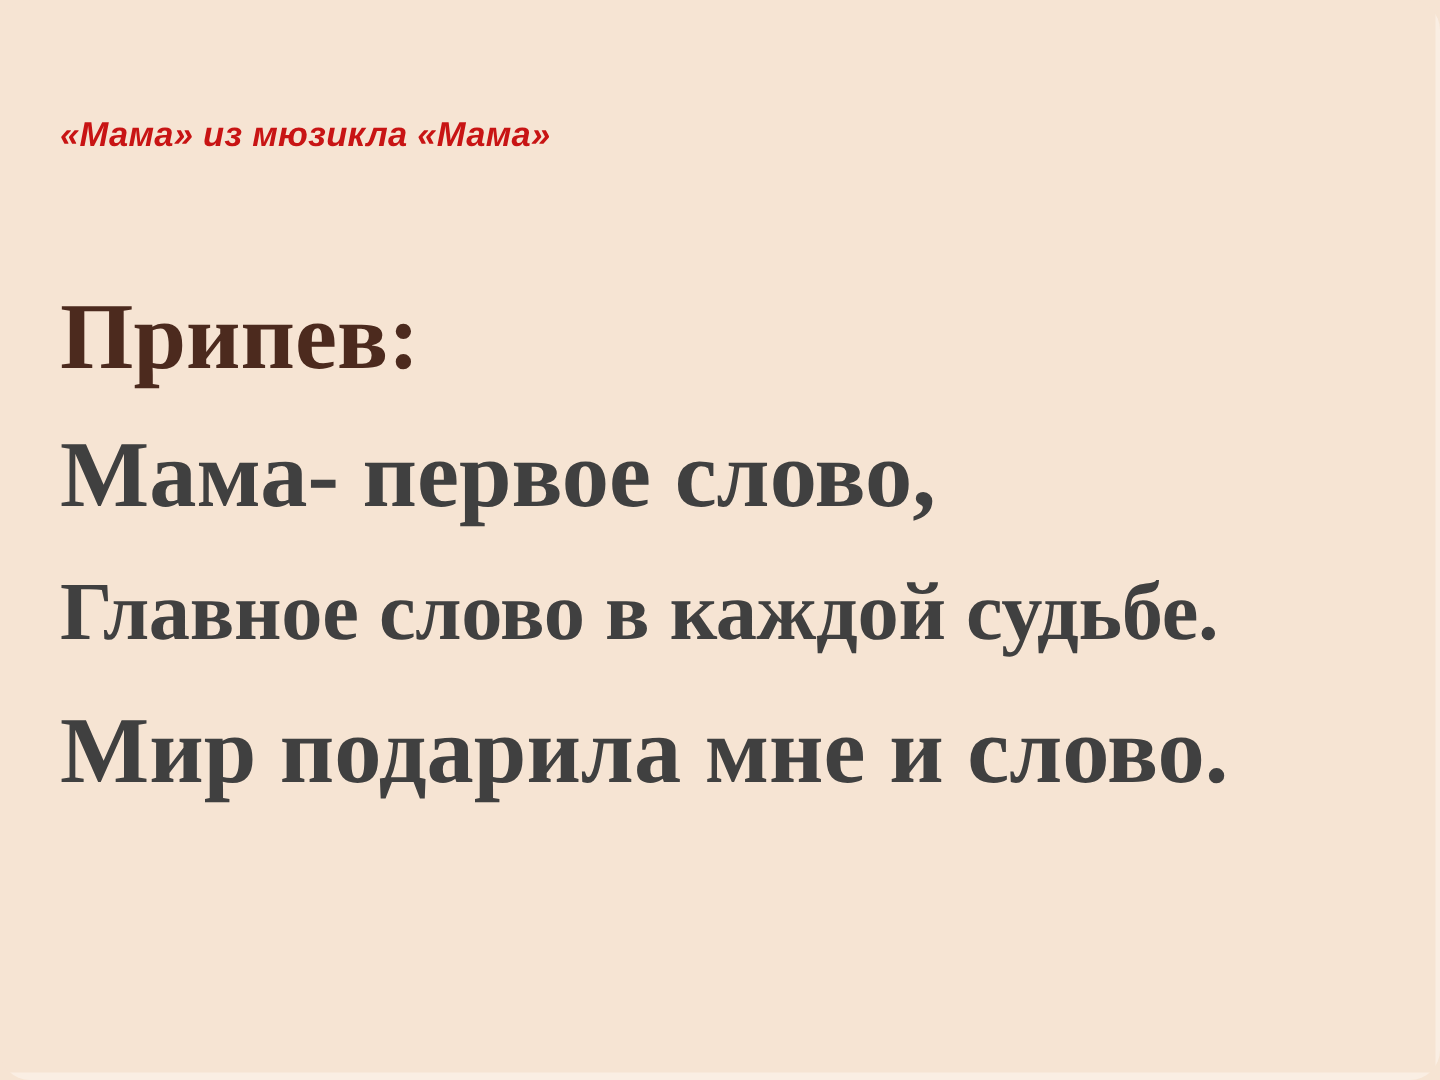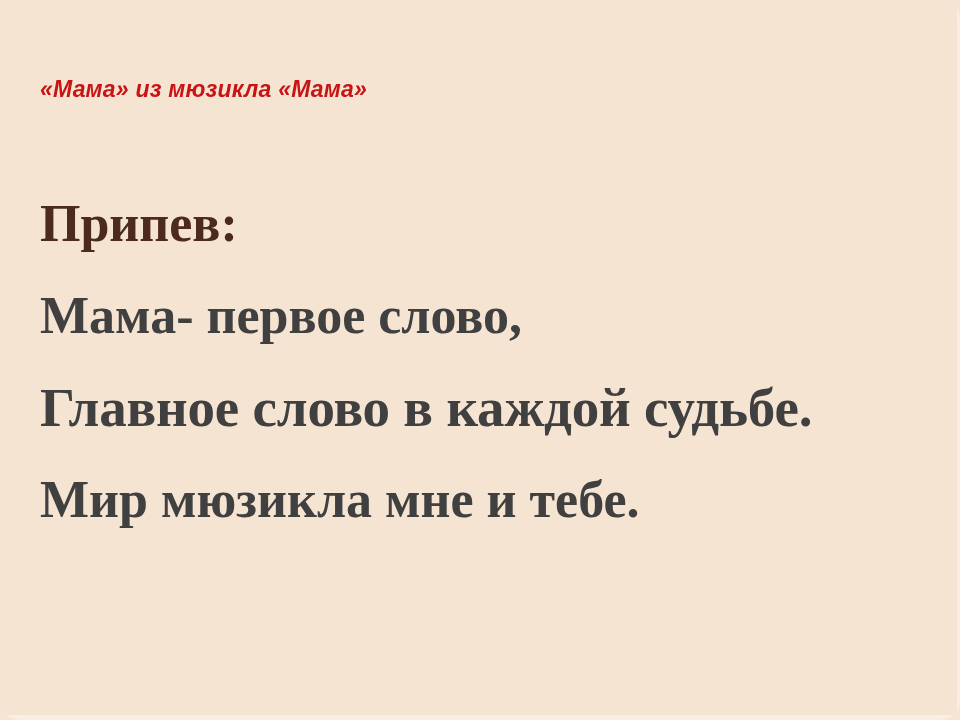--- a/index.html
+++ b/index.html
@@ -56,21 +56,21 @@
   .body-block {
     position: absolute;
     left: 40px;
     top: 178px;
     width: 912px;
   }
 
   .lyric-line {
     font-family: "Liberation Serif", "DejaVu Serif", serif;
     font-weight: bold;
-    font-size: 52px;
+    font-size: 63px;
     line-height: 92px;
     white-space: nowrap;
     margin: 0;
     padding: 0;
   }
 
   .lyric-line.heading {
     color: #4c2a1e;
   }
 
@@ -93,17 +93,17 @@
 
   <div class="body-block">
 
     <p class="lyric-line heading">Припев:</p>
 
     <p class="lyric-line verse">Мама- первое слово,</p>
 
     <p class="lyric-line verse wide">Главное слово в каждой судьбе.</p>
 
 
-    <p class="lyric-line verse">Мир мюзикла мне и тебе.</p>
+    <p class="lyric-line verse">Мир подарила мне и слово.</p>
 
   </div>
 
 </div>
 
 </body></html>

